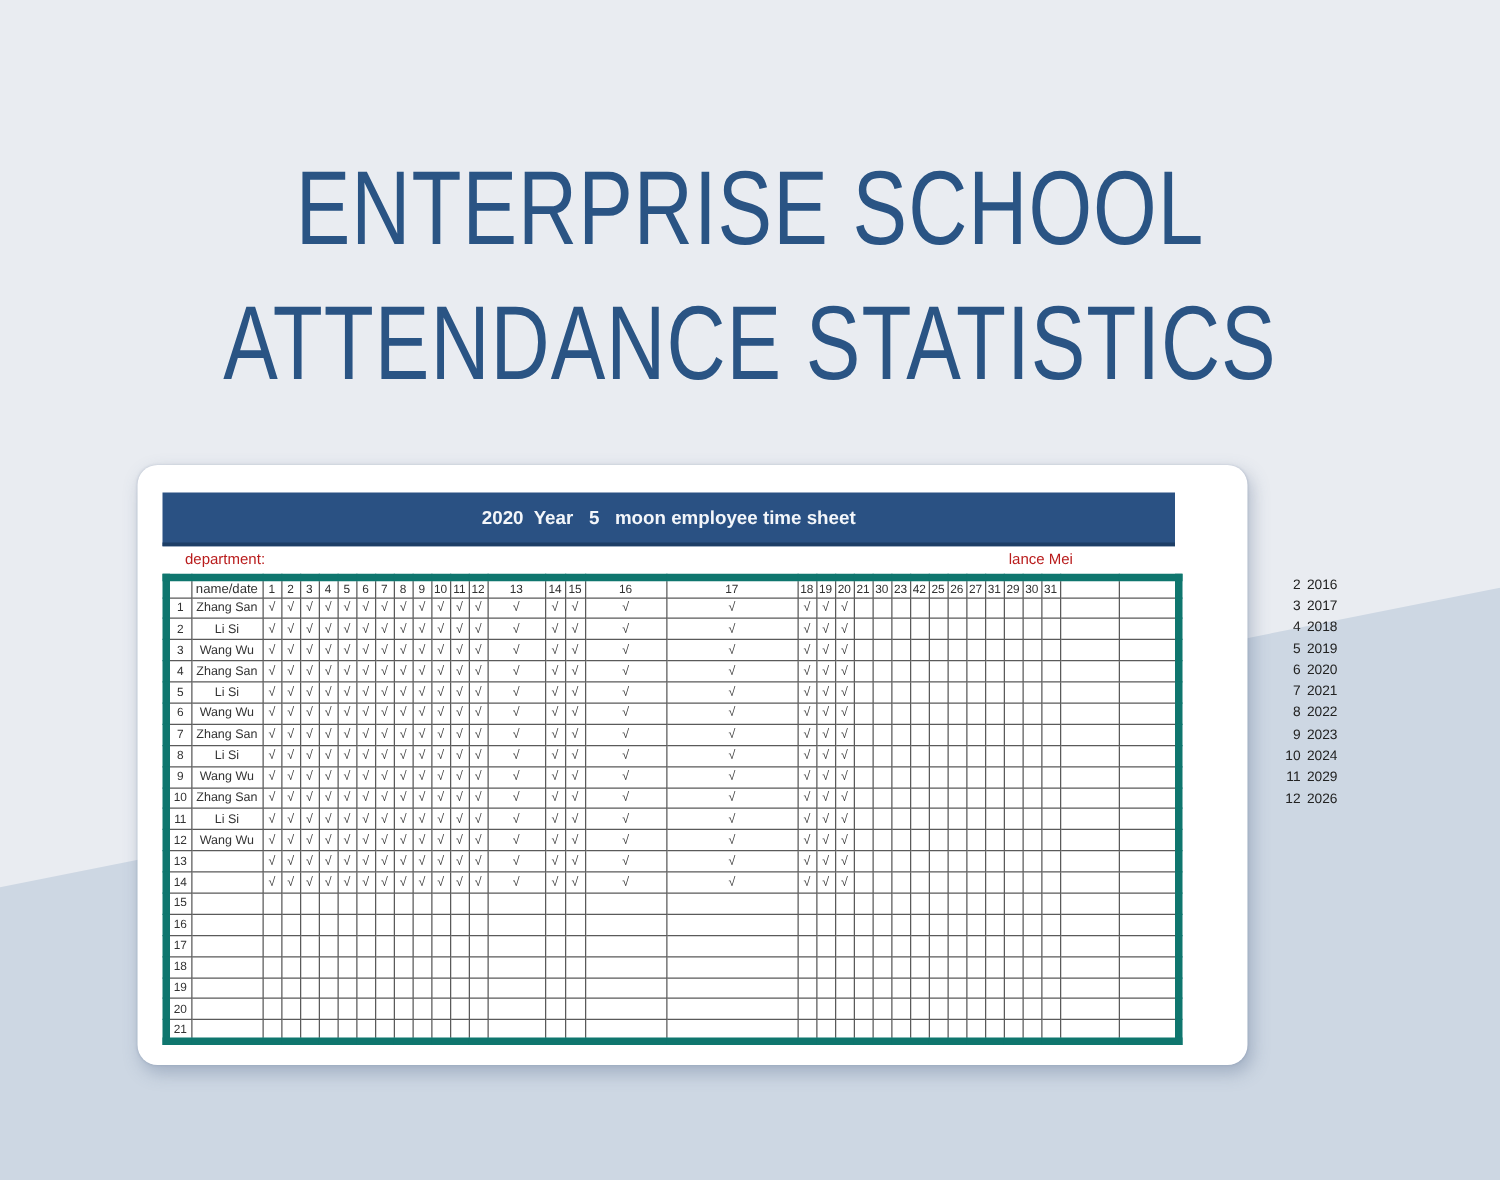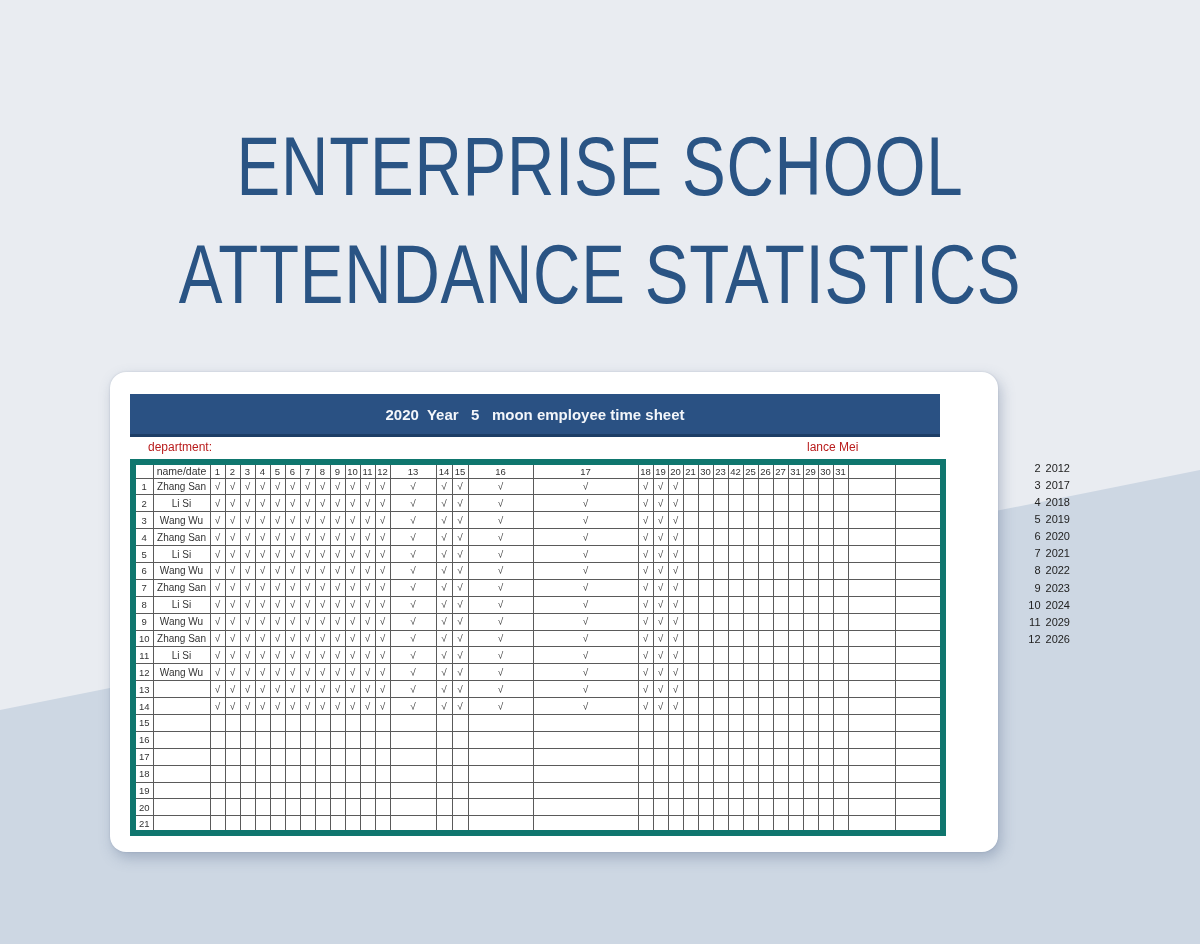--- a/index.html
+++ b/index.html
@@ -945,21 +945,21 @@
           <td class="chk"></td>
           <td class="chk"></td>
           <td></td>
           <td></td>
         </tr>
       </tbody>
     </table>
   <ul class="year-list" id="year-list">
       <li>
         <span class="m">2</span>
-        <span class="y">2012</span>
+        <span class="y">2016</span>
       </li>
       <li>
         <span class="m">3</span>
         <span class="y">2017</span>
       </li>
       <li>
         <span class="m">4</span>
         <span class="y">2018</span>
       </li>
       <li>

